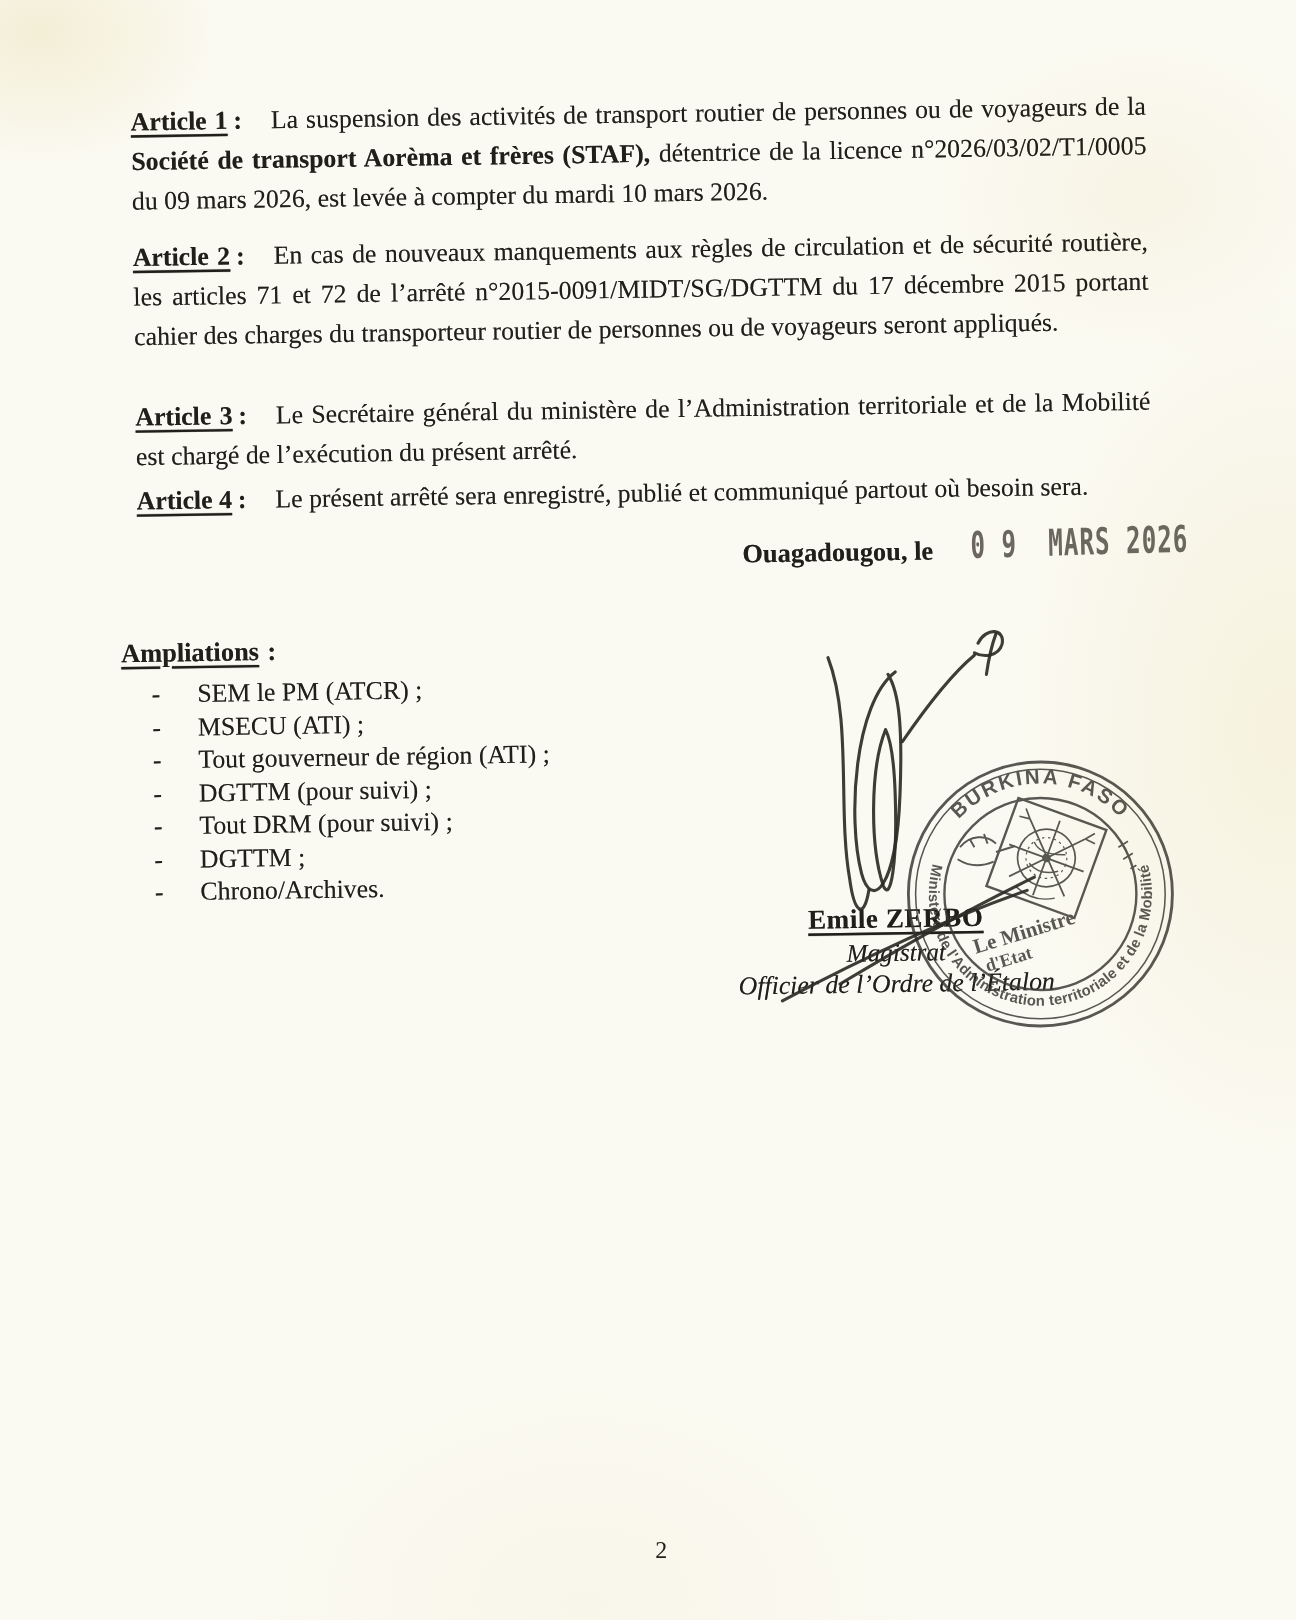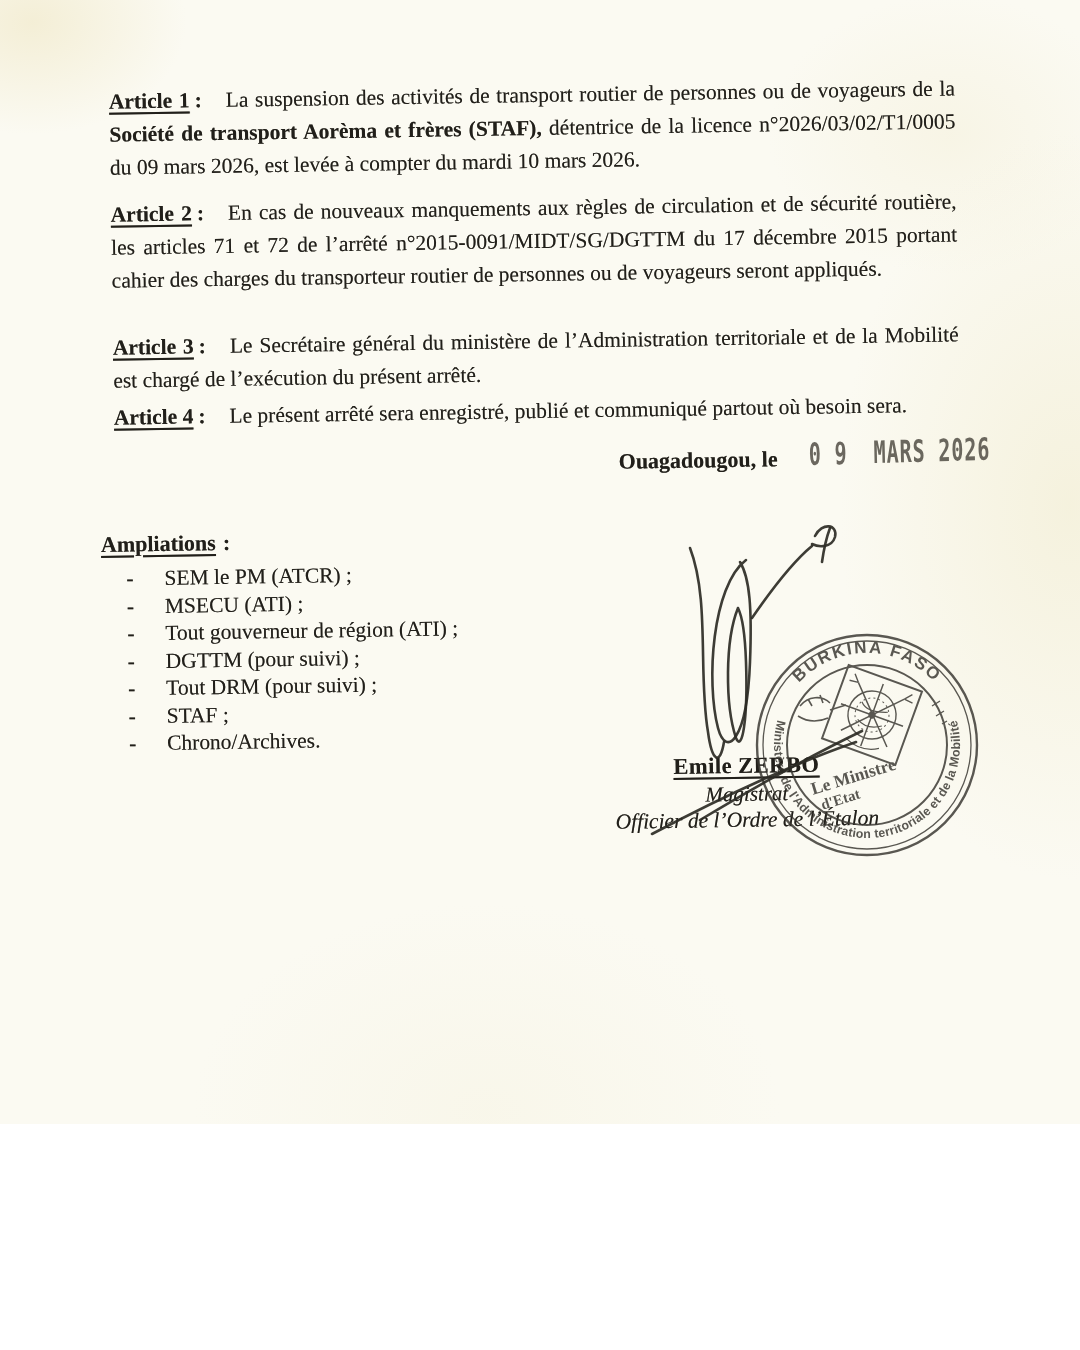--- a/index.html
+++ b/index.html
@@ -1,18 +1,18 @@
 <!DOCTYPE html>
 <html><head>
 <meta charset="utf-8">
 <style>
   html,body{margin:0;padding:0;}
   .page{
     position:relative;
-    width:1080px;height:1124px;
+    width:1080px;height:1350px;
     overflow:hidden;
     background-color:#fbfaf2;
     background-image:
       radial-gradient(220px 160px at 3% 2%, rgba(243,237,211,.9), rgba(243,237,211,0) 70%),
       radial-gradient(320px 520px at 99% 45%, rgba(244,240,218,.85), rgba(244,240,218,0) 72%),
       radial-gradient(260px 200px at 88% 12%, rgba(245,241,221,.6), rgba(245,241,221,0) 70%),
       radial-gradient(420px 300px at 45% 99%, rgba(246,243,226,.5), rgba(246,243,226,0) 70%);
     font-family:"Liberation Serif","DejaVu Serif",serif;
     color:#211f1a;
   }
@@ -130,21 +130,21 @@
       <div class="amp-item">
           <span class="dash">-</span>
           <span>DGTTM (pour suivi) ;</span>
         </div>
       <div class="amp-item">
           <span class="dash">-</span>
           <span>Tout DRM (pour suivi) ;</span>
         </div>
       <div class="amp-item">
           <span class="dash">-</span>
-          <span>STAF ;</span>
+          <span>DGTTM ;</span>
         </div>
       <div class="amp-item">
           <span class="dash">-</span>
           <span>Chrono/Archives.</span>
         </div>
     </div>
 
     <div class="sig-block">
       <div class="sig-name">Emile ZERBO</div>
       <div class="sig-title">Magistrat</div>

